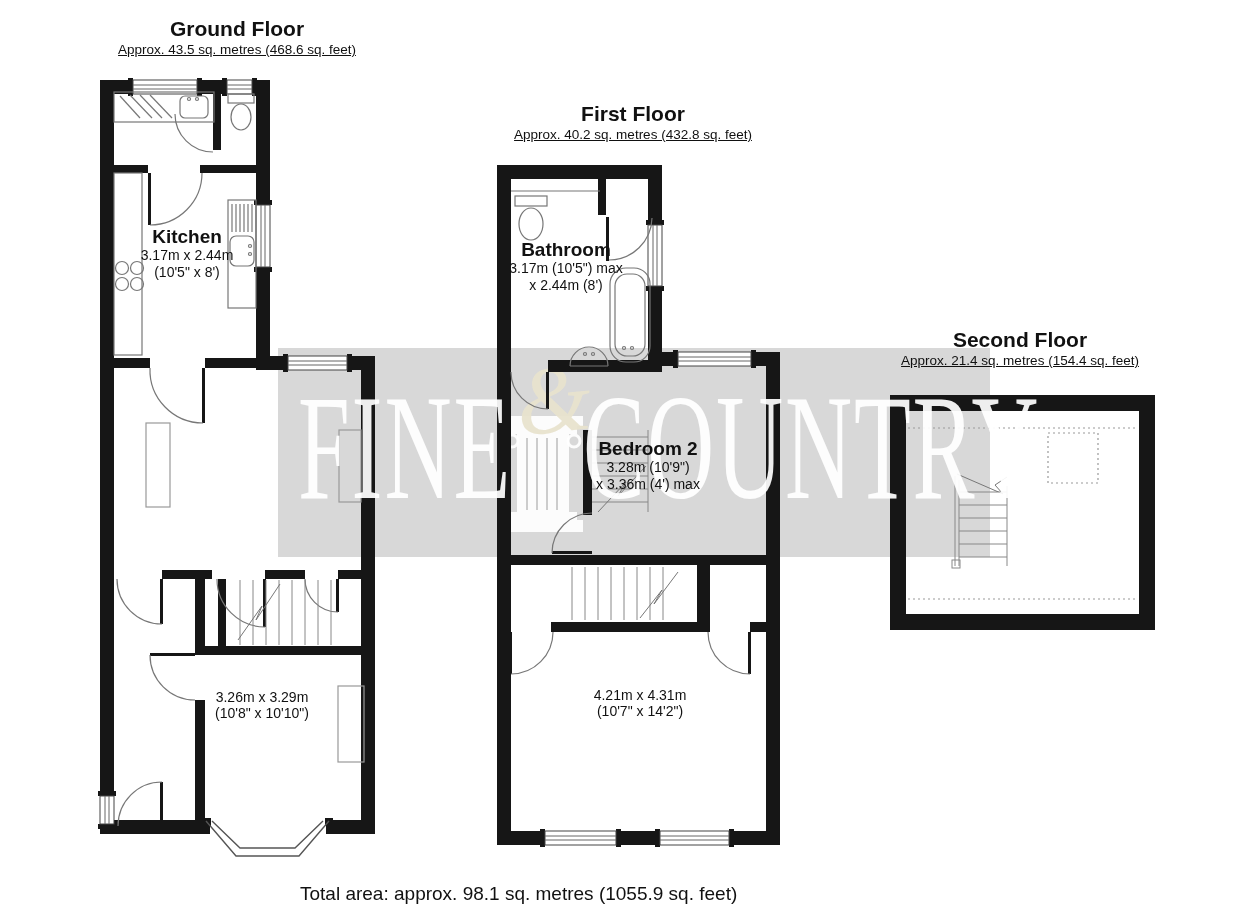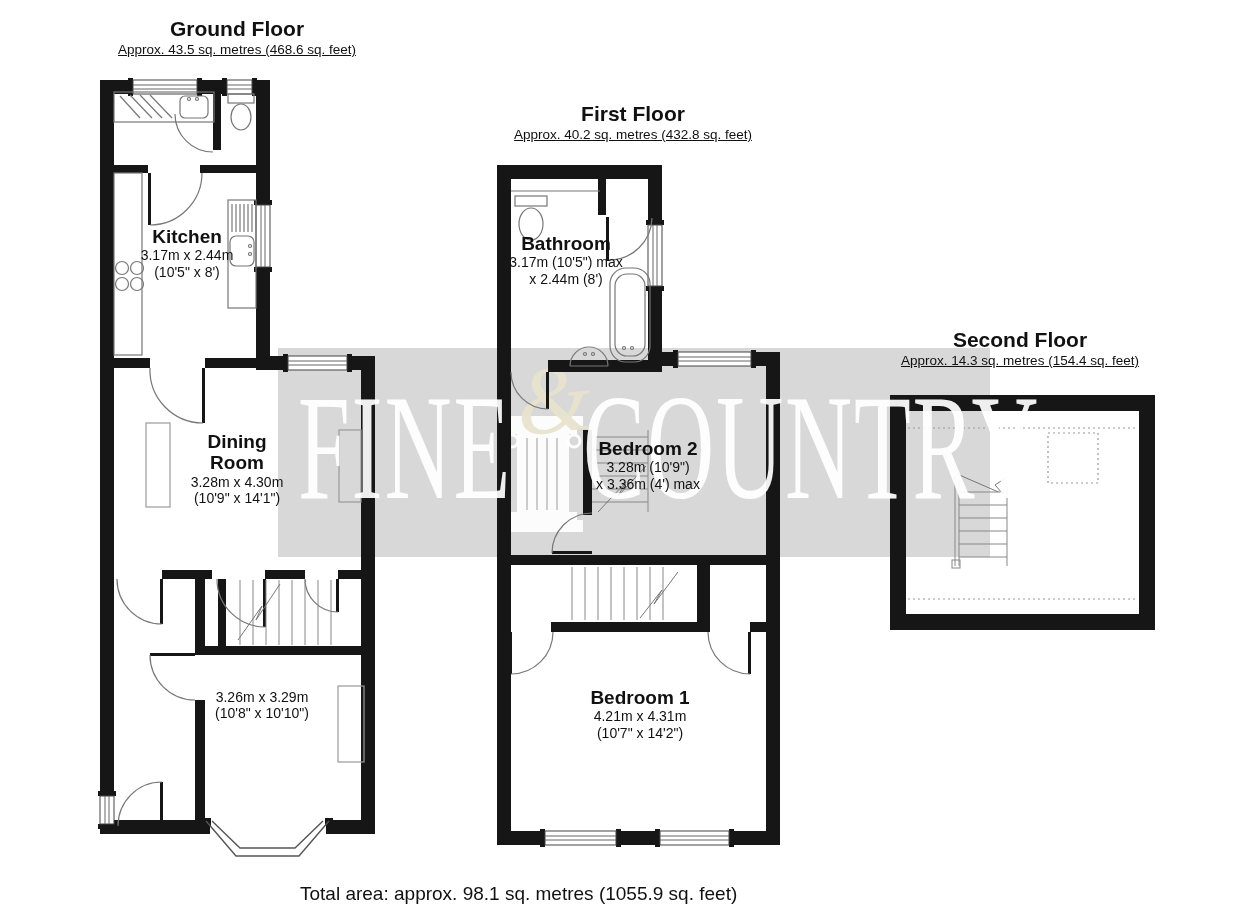--- a/index.html
+++ b/index.html
@@ -316,49 +316,43 @@
   <div class="floor-title" style="left:237px;top:17px;">
     <div class="title-main">Ground Floor</div>
     <div class="title-sub">Approx. 43.5 sq. metres (468.6 sq. feet)</div>
   </div>
   <div class="floor-title" style="left:633px;top:102px;">
     <div class="title-main">First Floor</div>
     <div class="title-sub">Approx. 40.2 sq. metres (432.8 sq. feet)</div>
   </div>
   <div class="floor-title" style="left:1020px;top:328px;">
     <div class="title-main">Second Floor</div>
-    <div class="title-sub">Approx. 14.3 sq. metres (154.4 sq. feet)</div>
+    <div class="title-sub">Approx. 21.4 sq. metres (154.4 sq. feet)</div>
   </div>
 
   <div class="room-label" style="left:187px;top:226px;">
     <div class="room-name">Kitchen</div>
     <div class="room-dims">3.17m x 2.44m</div>
     <div class="room-dims">(10'5" x 8')</div>
   </div>
-  <div class="room-label" style="left:237px;top:431px;">
-    <div class="room-name narrow">Dining Room</div>
-    <div class="room-dims">3.28m x 4.30m</div>
-    <div class="room-dims">(10'9" x 14'1")</div>
-  </div>
   <div class="room-label" style="left:262px;top:689px;">
     <div class="room-dims">3.26m x 3.29m</div>
     <div class="room-dims">(10'8" x 10'10")</div>
   </div>
 
-  <div class="room-label" style="left:566px;top:233px;">
+  <div class="room-label" style="left:566px;top:239px;">
     <div class="room-name">Bathroom</div>
     <div class="room-dims">3.17m (10'5") max</div>
     <div class="room-dims">x 2.44m (8')</div>
   </div>
   <div class="room-label" style="left:648px;top:438px;">
     <div class="room-name">Bedroom 2</div>
     <div class="room-dims">3.28m (10'9")</div>
     <div class="room-dims">x 3.36m (4') max</div>
   </div>
   <div class="room-label" style="left:640px;top:687px;">
-    <div class="room-name">Bedroom 1</div>
     <div class="room-dims">4.21m x 4.31m</div>
     <div class="room-dims">(10'7" x 14'2")</div>
   </div>
 
 
   <div class="total-label">Total area: approx. 98.1 sq. metres (1055.9 sq. feet)</div>
 </div>
 
 </body></html>

